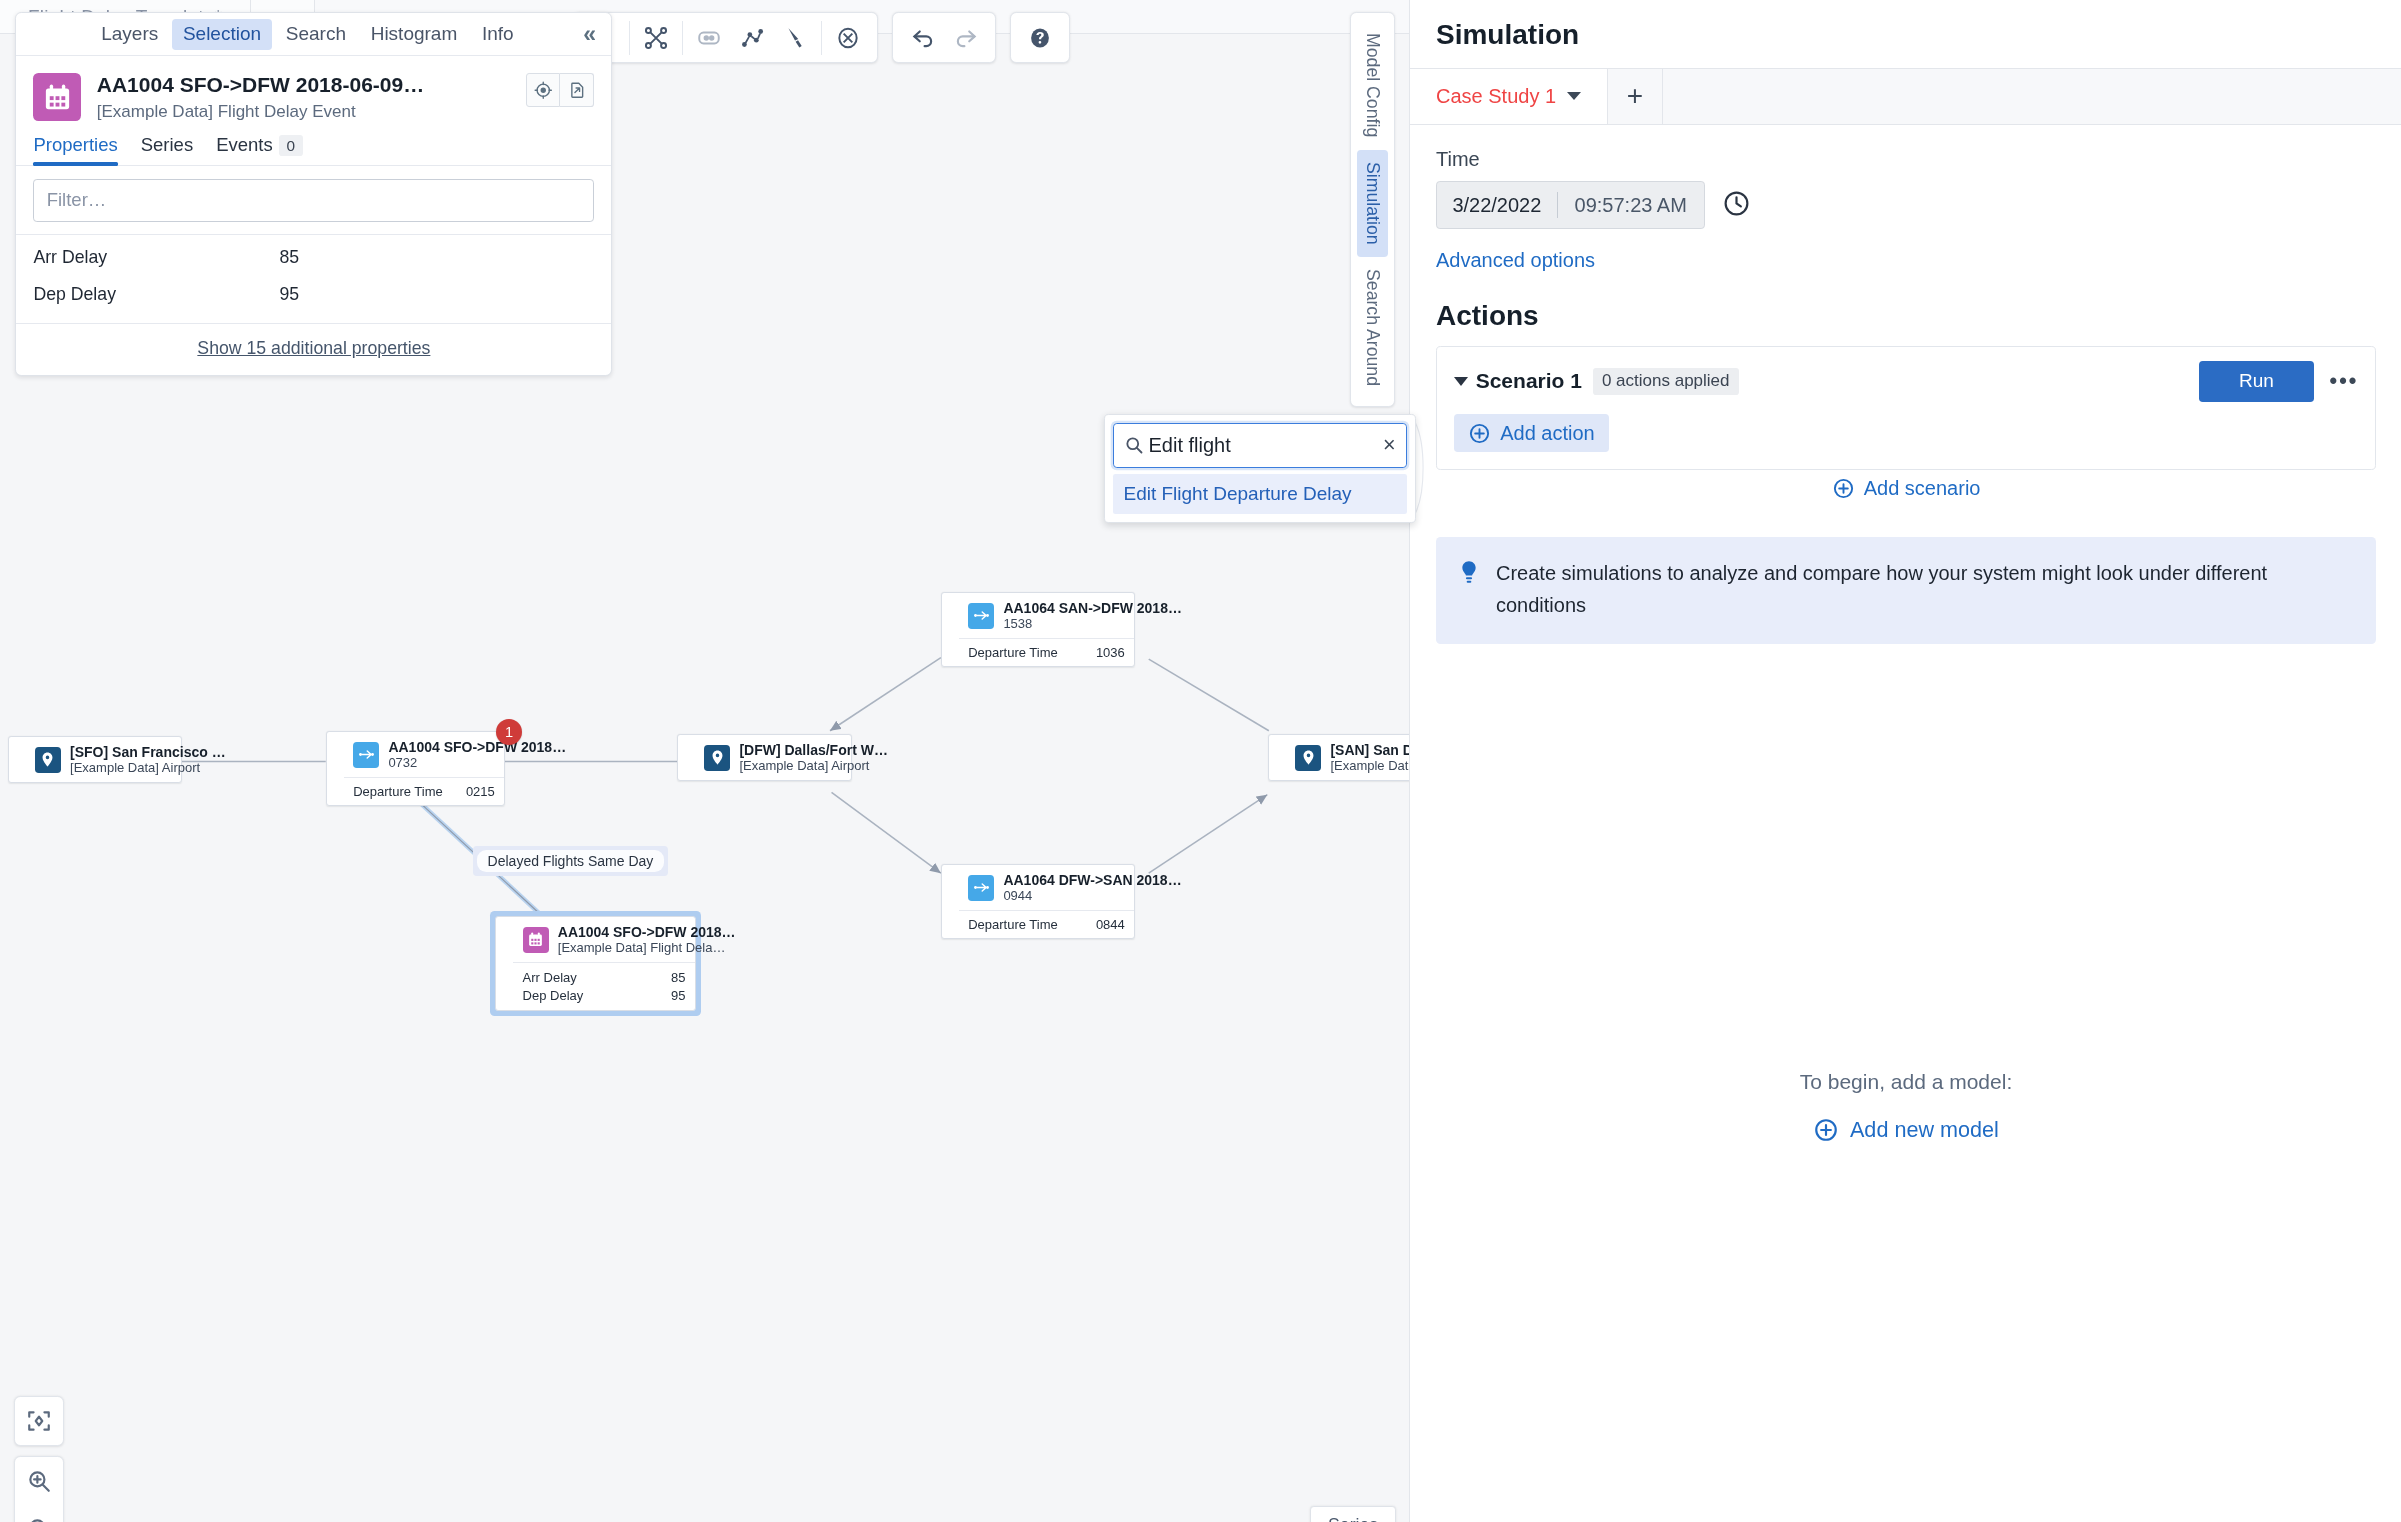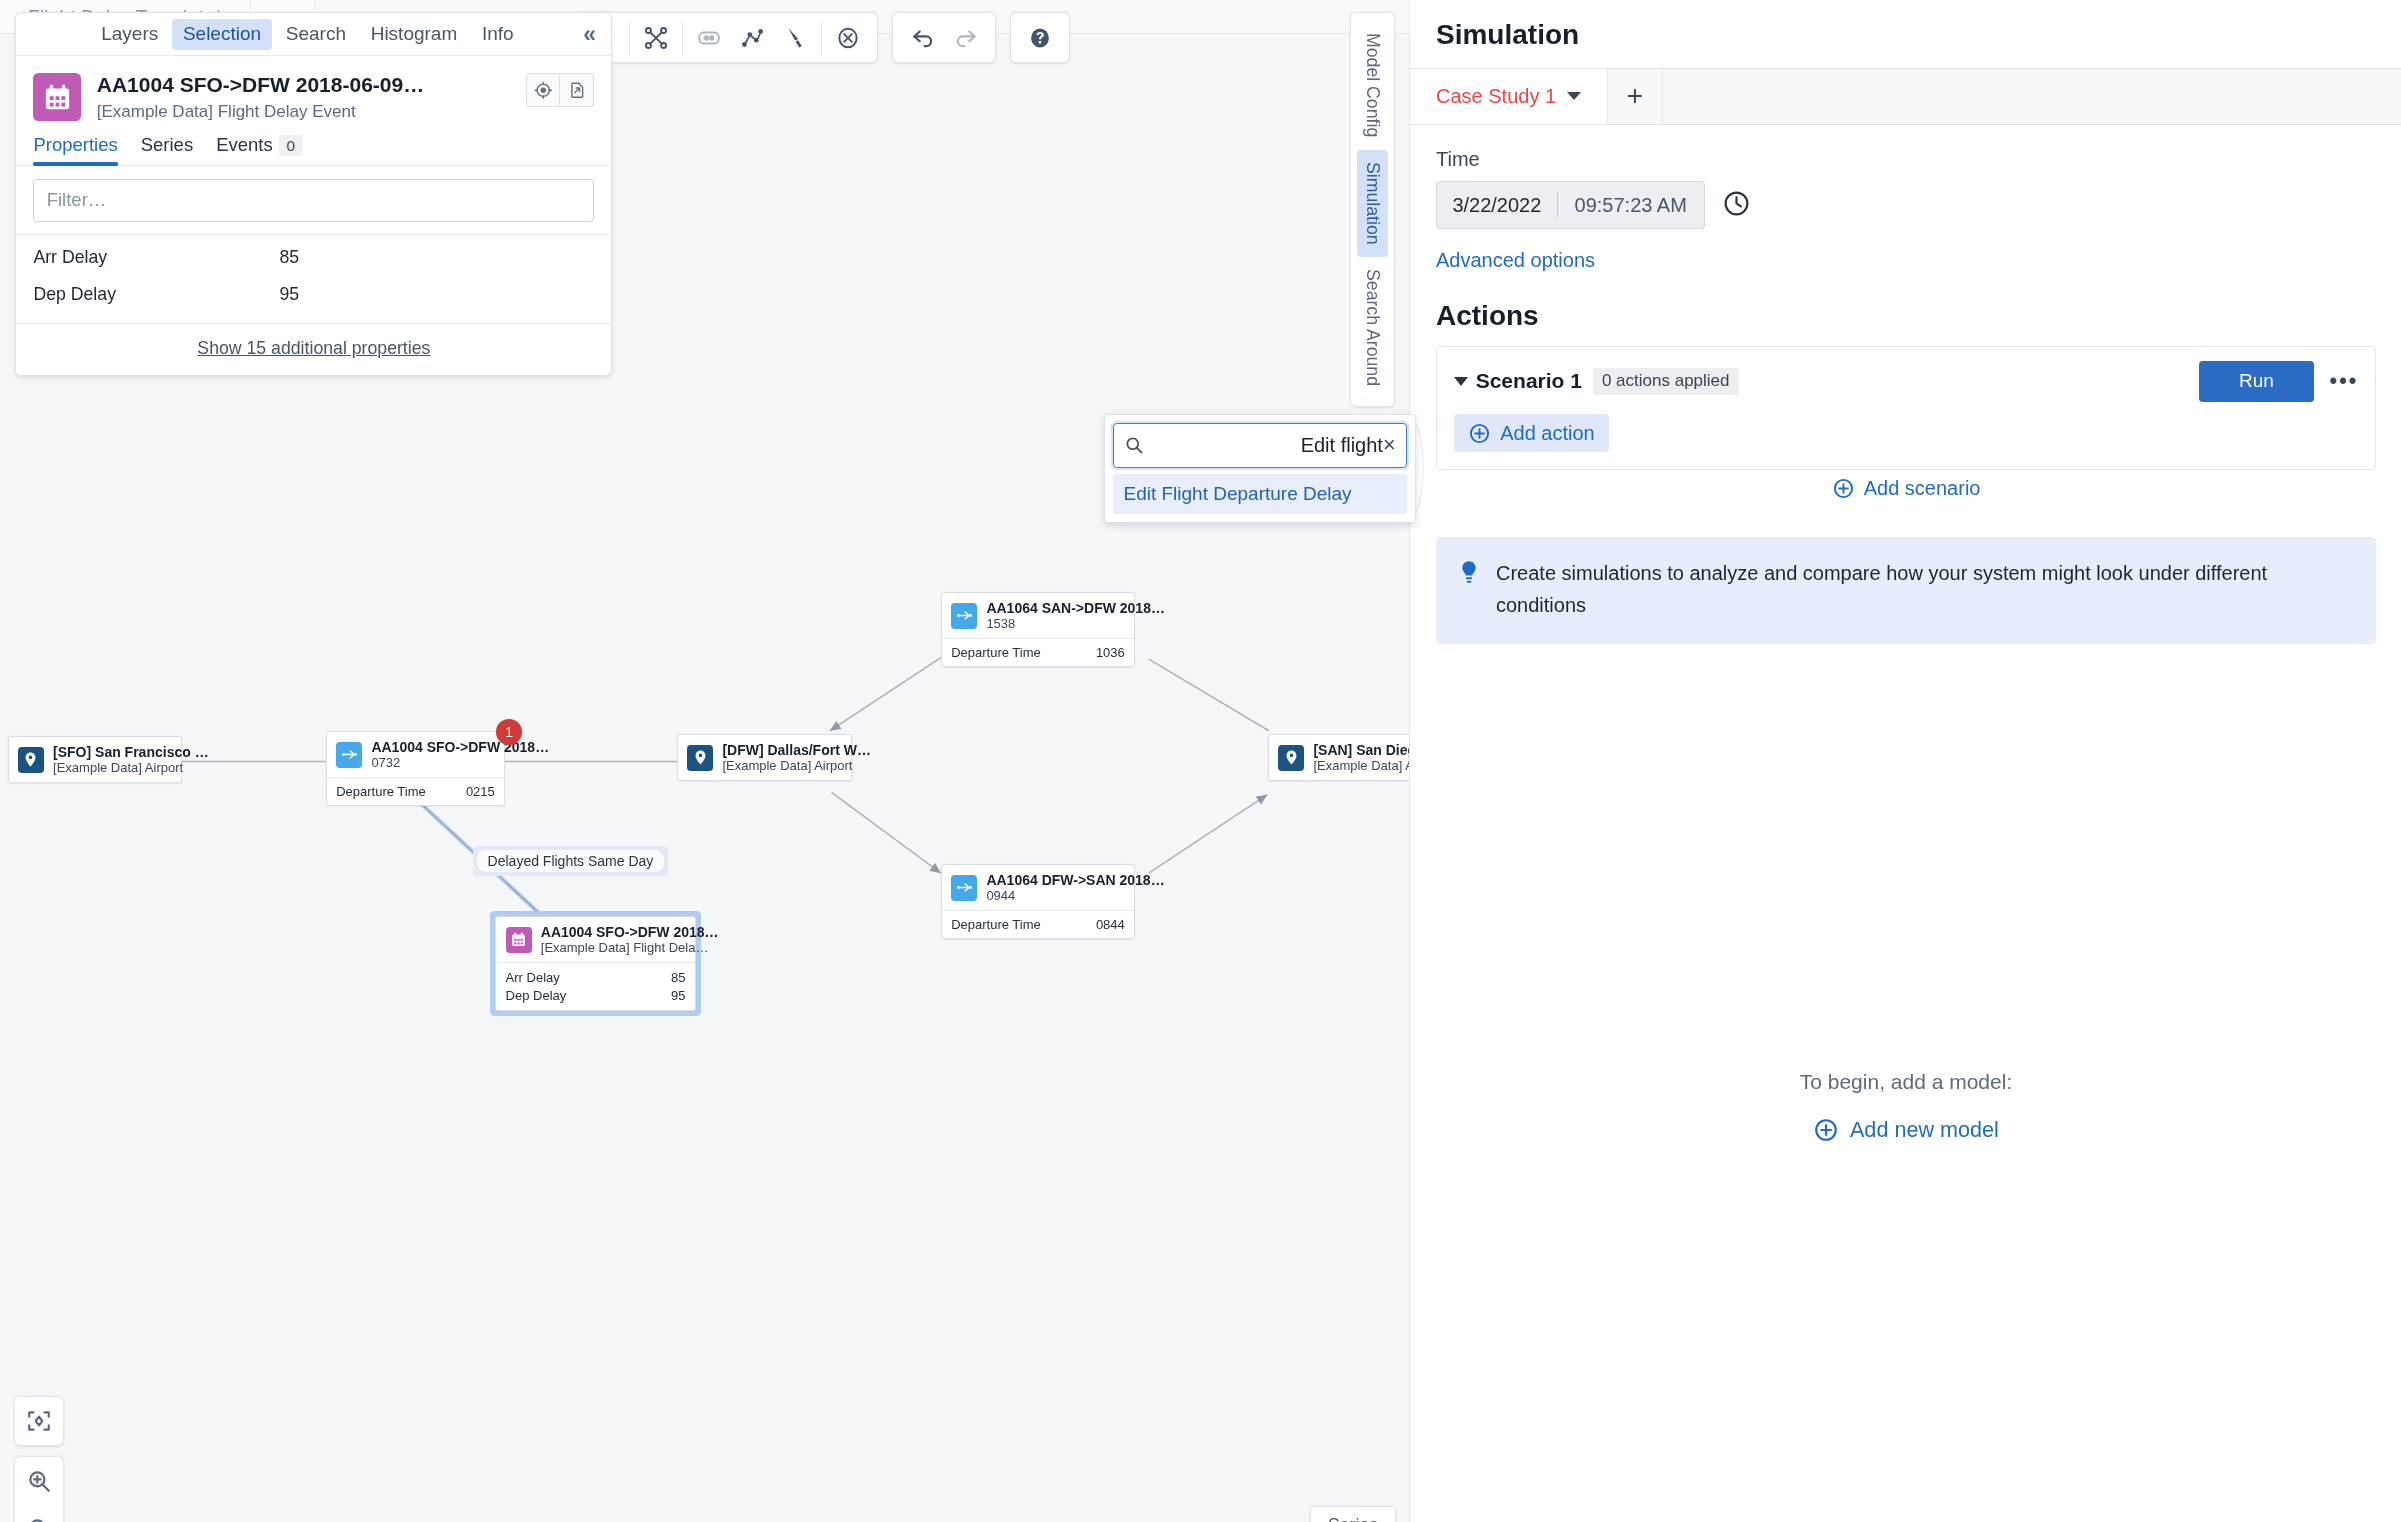--- a/index.html
+++ b/index.html
@@ -125,33 +125,33 @@
     position: absolute; left: 1104px; top: 414px; width: 312px;
     background: #fff; border: 0.8px solid #dfe3e9; border-radius: 4.6px;
     box-shadow: 0 2.3px 7.7px rgba(16,22,26,.14); z-index: 60; padding: 7.7px;
   }
   #search-box {
     display: flex; align-items: center; height: 45px;
     border: 1.5px solid #3b7ddd; border-radius: 3.8px; padding: 0 10.8px;
     box-shadow: 0 0 0 2.3px rgba(59,125,221,.20);
   }
   #search-box svg.mag { width: 20px; height: 20px; color: #4a5568; flex: 0 0 auto; }
-  #search-val { flex: 1 1 auto; font-size: 20px; color: #1b222c; margin-left: 12px; text-align: right; }
+  #search-val { flex: 1 1 auto; font-size: 20px; color: #1b222c; margin-left: 4px; }
   #search-clear { color: #3c4857; font-size: 21.6px; line-height: 1; flex: 0 0 auto; }
   #search-results { margin-top: 6.2px; }
   .sr-item { background: #e9eefb; color: #2460b8; font-size: 19px; padding: 9.2px 10.8px;
     border-radius: 2.3px; }
 
   
   #pop-arrow { position: absolute; left: 1415px; top: 422px; z-index: 59; }
 
   
   .node {
     position: absolute; background: #fff; border: 0.8px solid #d9dee6; border-radius: 3.1px;
-    box-shadow: 0 0.8px 1.5px rgba(16,22,26,.08); z-index: 10;
+    box-shadow: 0 0.8px 1.5px rgba(16,22,26,.08); z-index: 10; padding-left: 17px;
   }
   .node-head { display: flex; align-items: center; padding: 7px 9.2px; }
   .nico { width: 26px; height: 26px; border-radius: 3.8px; display: flex;
     align-items: center; justify-content: center; flex: 0 0 auto; }
   .nico.airport { background: #1b5480; }
   .nico.flight { background: #45a8e8; }
   .nico.event { background: #c05bb5; }
   .nico svg { width: 17px; height: 17px; }
   .ntext { margin-left: 9.2px; min-width: 0; }
   .ntitle { font-size: 14px; font-weight: bold; color: #17202b; white-space: nowrap;

